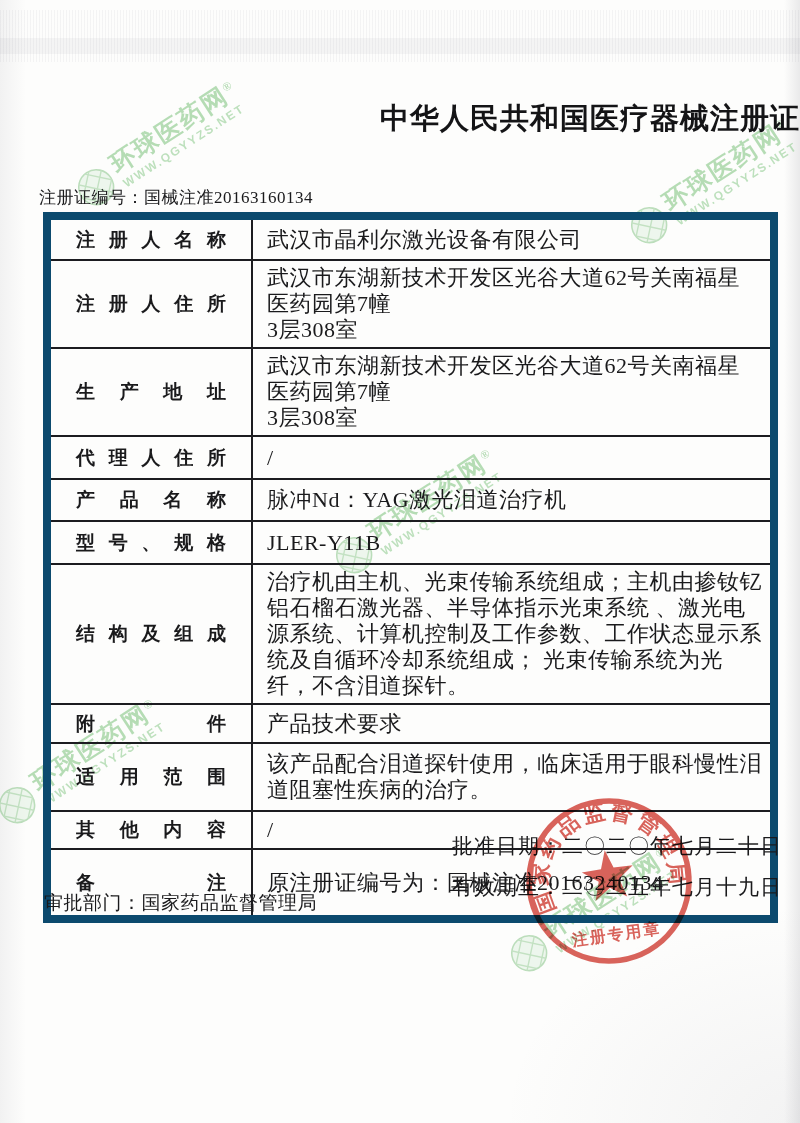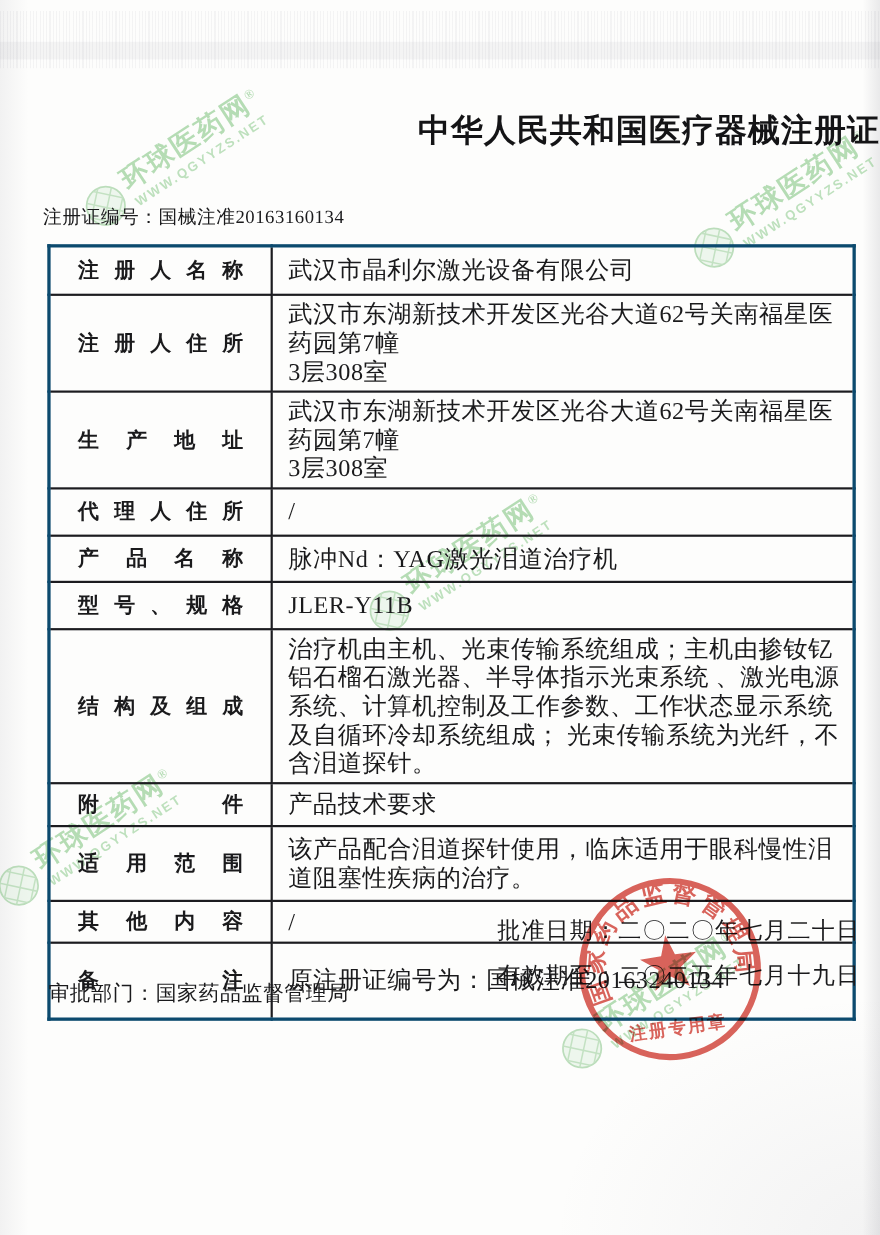--- a/index.html
+++ b/index.html
@@ -26,22 +26,22 @@
   .wm-textcol{display:flex;flex-direction:column;line-height:1;}
   .wm-name{font-size:25px;font-weight:bold;color:#6fbc6f;letter-spacing:2px;white-space:nowrap;}
   .wm-name sup{font-size:12px;vertical-align:super;}
   .wm-url{font-size:12px;font-weight:bold;color:#7fc47f;letter-spacing:2px;
       font-family:"Liberation Sans","DejaVu Sans",sans-serif;margin-top:3px;white-space:nowrap;}
   
   .title{position:absolute;left:0;top:99px;width:800px;margin:0;text-align:right;
       font-size:29px;font-weight:bold;letter-spacing:1px;color:#141416;z-index:2;}
   .regline{position:absolute;left:39px;top:186px;font-size:17px;z-index:2;letter-spacing:.5px;}
   
-  table.cert{position:absolute;left:43px;top:222px;width:735px;z-index:2;
-      border-collapse:collapse;table-layout:fixed;border:3px solid #0c4a6e;background:transparent;}
+  table.cert{position:absolute;left:43px;top:212px;width:735px;z-index:2;
+      border-collapse:collapse;table-layout:fixed;border:8px solid #0c4a6e;background:transparent;}
   table.cert th,table.cert td{border:2px solid #1c1c20;vertical-align:middle;}
   table.cert th{width:150px;font-size:19px;font-weight:bold;padding:0 25px;}
   table.cert th span{display:block;text-align:justify;text-align-last:justify;}
   table.cert td{font-size:22px;line-height:26px;padding:4px 8px 4px 14px;letter-spacing:.5px;}
   table.cert td div{white-space:pre-line;}
   td.latin{font-size:18px;letter-spacing:1px;}
   
   .dept{position:absolute;left:44px;top:890px;font-size:19px;z-index:2;letter-spacing:.5px;}
   .dates{position:absolute;left:452px;top:832px;font-size:21px;z-index:2;letter-spacing:1px;}
   .dates .dline{margin-bottom:13px;white-space:nowrap;}

